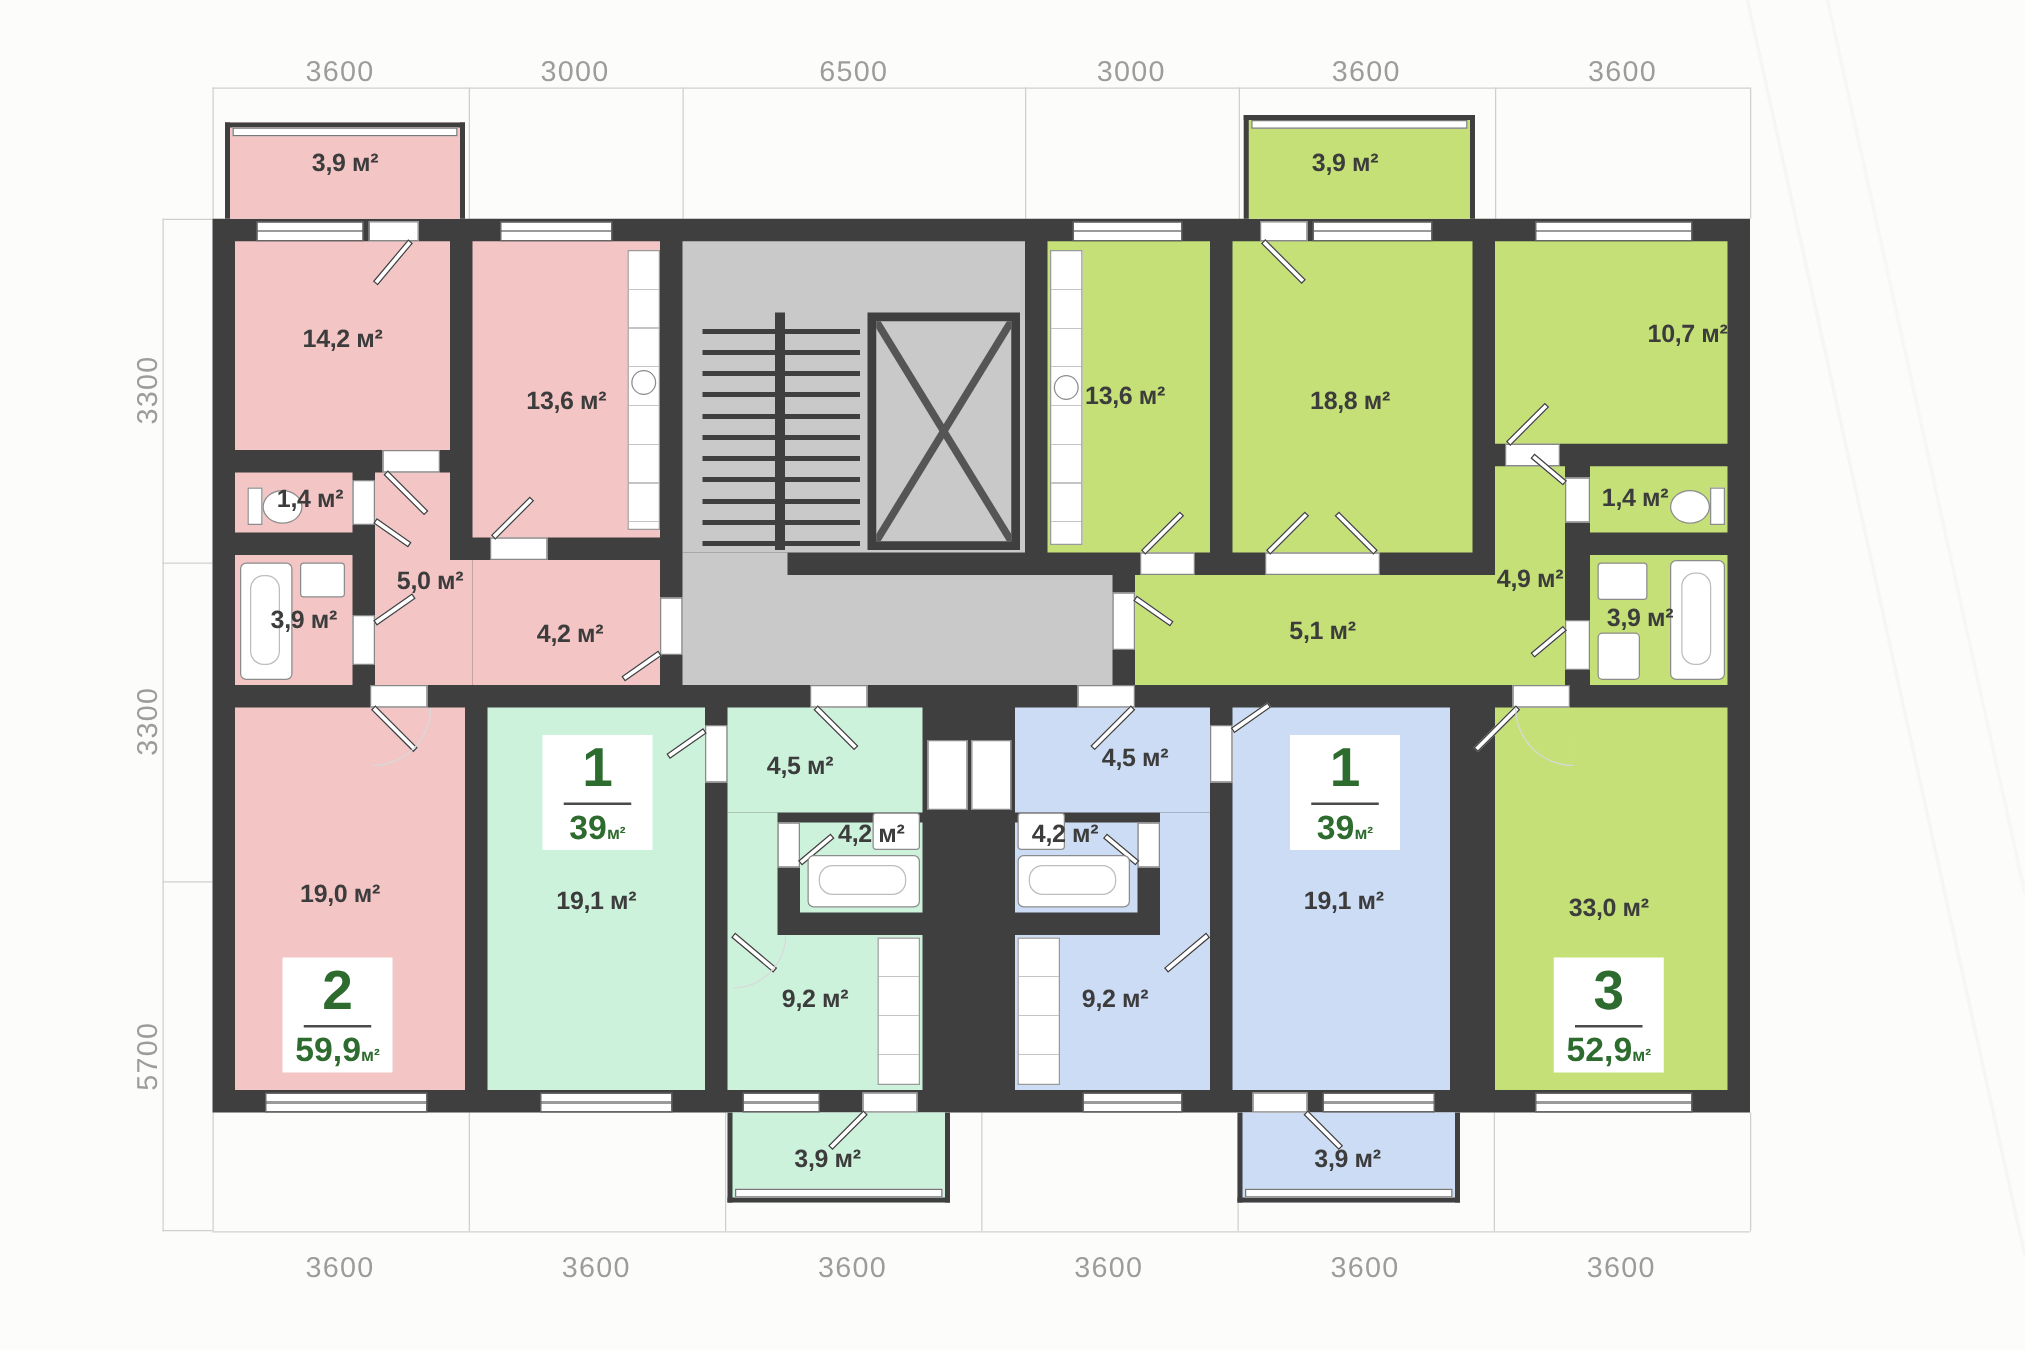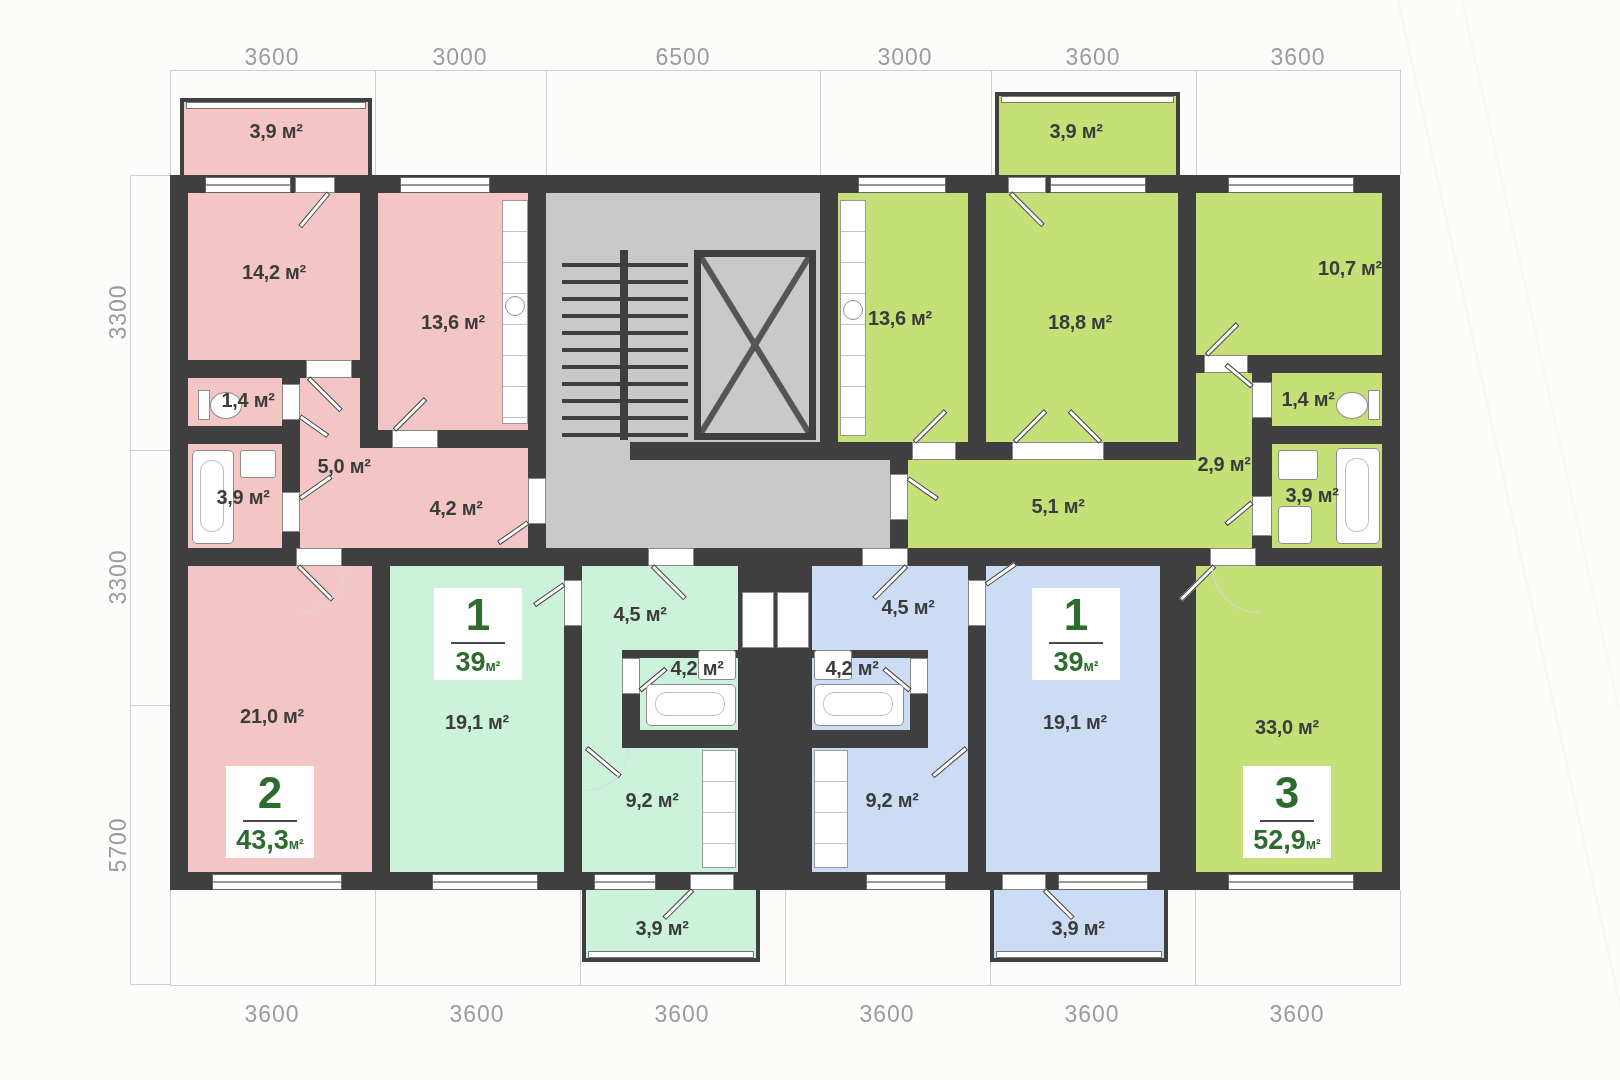--- a/index.html
+++ b/index.html
@@ -241,48 +241,48 @@
   <div class="counter" style="left:702px;top:750px;width:34px;height:118px"></div>
   <div class="counter" style="left:814px;top:750px;width:34px;height:118px"></div>
 
   <div class="rlabel" style="left:276px;top:131px">3,9 м²</div>
   <div class="rlabel" style="left:274px;top:272px">14,2 м²</div>
   <div class="rlabel" style="left:453px;top:322px">13,6 м²</div>
   <div class="rlabel" style="left:248px;top:400px">1,4 м²</div>
   <div class="rlabel" style="left:344px;top:466px">5,0 м²</div>
   <div class="rlabel" style="left:243px;top:497px">3,9 м²</div>
   <div class="rlabel" style="left:456px;top:508px">4,2 м²</div>
-  <div class="rlabel" style="left:272px;top:716px">21,0 м²</div>
+  <div class="rlabel" style="left:272px;top:716px">19,0 м²</div>
 
   <div class="rlabel" style="left:477px;top:722px">19,1 м²</div>
   <div class="rlabel" style="left:640px;top:614px">4,5 м²</div>
   <div class="rlabel" style="left:697px;top:668px">4,2 м²</div>
   <div class="rlabel" style="left:652px;top:800px">9,2 м²</div>
   <div class="rlabel" style="left:662px;top:928px">3,9 м²</div>
 
   <div class="rlabel" style="left:908px;top:607px">4,5 м²</div>
   <div class="rlabel" style="left:852px;top:668px">4,2 м²</div>
   <div class="rlabel" style="left:892px;top:800px">9,2 м²</div>
   <div class="rlabel" style="left:1075px;top:722px">19,1 м²</div>
   <div class="rlabel" style="left:1078px;top:928px">3,9 м²</div>
 
   <div class="rlabel" style="left:1076px;top:131px">3,9 м²</div>
   <div class="rlabel" style="left:900px;top:318px">13,6 м²</div>
   <div class="rlabel" style="left:1080px;top:322px">18,8 м²</div>
   <div class="rlabel" style="left:1350px;top:268px">10,7 м²</div>
   <div class="rlabel" style="left:1308px;top:399px">1,4 м²</div>
-  <div class="rlabel" style="left:1224px;top:464px">2,9 м²</div>
+  <div class="rlabel" style="left:1224px;top:464px">4,9 м²</div>
   <div class="rlabel" style="left:1312px;top:495px">3,9 м²</div>
   <div class="rlabel" style="left:1058px;top:506px">5,1 м²</div>
   <div class="rlabel" style="left:1287px;top:727px">33,0 м²</div>
 
   <div class="badge" style="left:226px;top:766px">
     <div class="num">2</div>
     <div class="div"></div>
-    <div><span class="ar">43,3</span><span class="u">м²</span></div>
+    <div><span class="ar">59,9</span><span class="u">м²</span></div>
   </div>
   <div class="badge" style="left:434px;top:588px">
     <div class="num">1</div>
     <div class="div"></div>
     <div><span class="ar">39</span><span class="u">м²</span></div>
   </div>
   <div class="badge" style="left:1032px;top:588px">
     <div class="num">1</div>
     <div class="div"></div>
     <div><span class="ar">39</span><span class="u">м²</span></div>

